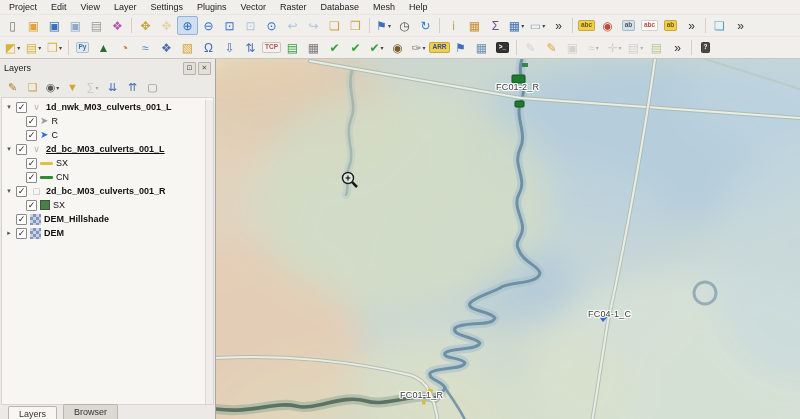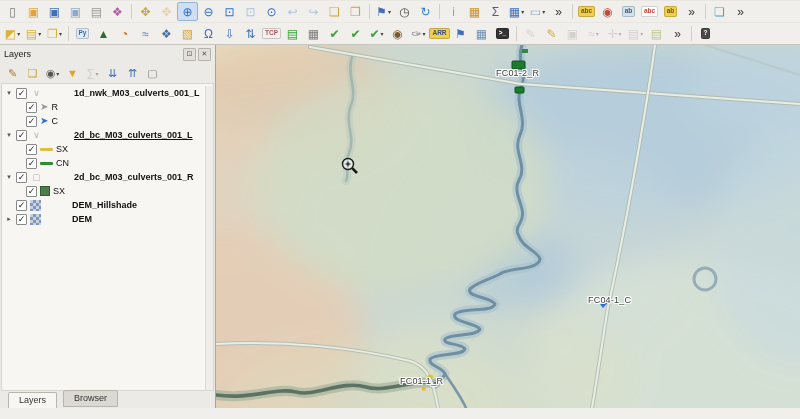--- a/index.html
+++ b/index.html
@@ -33,21 +33,21 @@
   .tree{flex:1;background:#f7f6f3;margin:0 1px;border:1px solid #d8d5d0;overflow:hidden;padding-top:2px;
         display:flex;}
   .tree-inner{flex:1;}
   .scrollcol{width:7px;background:#efede9;border-left:1px solid #ddd9d4;}
   .trow{display:flex;align-items:center;height:14px;font-size:9px;color:#111;gap:3px;padding-left:3px;}
   .trow.child{padding-left:24px;}
   .exp{width:8px;font-size:7px;color:#555;text-align:center;}
   .chk{box-sizing:border-box;width:11px;height:11px;border:1px solid #8a8a8a;background:#fff;font-size:9px;
        line-height:9px;text-align:center;color:#222;border-radius:1px;flex:0 0 auto;}
   .typ{width:13px;text-align:center;font-size:9px;color:#b3b3b3;}
-  .lbl{font-weight:bold;white-space:nowrap;margin-left:28px;}
+  .lbl{font-weight:bold;white-space:nowrap;}
   .lbl.ul{text-decoration:underline;}
   .clabel{white-space:nowrap;}
   .swatch-line{width:13px;height:3px;border-radius:1px;flex:0 0 auto;}
   .swatch-fill{box-sizing:border-box;width:10px;height:10px;border:1px solid #2f5f2f;flex:0 0 auto;}
   .arrow{font-size:10px;line-height:1;}
   .checker{width:11px;height:11px;flex:0 0 auto;
      background-image:linear-gradient(45deg,#7e96c0 25%,transparent 25%,transparent 75%,#7e96c0 75%),
                       linear-gradient(45deg,#7e96c0 25%,#ccd2dc 25%,#ccd2dc 75%,#7e96c0 75%);
      background-size:6px 6px;background-position:0 0,3px 3px;}
   .tabs{display:flex;align-items:flex-end;height:17px;padding-left:8px;gap:6px;font-size:9px;color:#333;background:#eceae6;}
@@ -59,20 +59,33 @@
   .map svg{position:absolute;left:0;top:0;}
   .maplabel{position:absolute;font-size:9px;color:#3b3b3b;letter-spacing:.2px;white-space:nowrap;
      text-shadow:1px 0 0 #fff,-1px 0 0 #fff,0 1px 0 #fff,0 -1px 0 #fff,
                  1px 1px 0 #fff,-1px -1px 0 #fff,1px -1px 0 #fff,-1px 1px 0 #fff;}
 </style>
 </head>
 <body>
 
 <div class="app">
 
+  <div class="menubar">
+      <span class="menu-item">Project</span>
+      <span class="menu-item">Edit</span>
+      <span class="menu-item">View</span>
+      <span class="menu-item">Layer</span>
+      <span class="menu-item">Settings</span>
+      <span class="menu-item">Plugins</span>
+      <span class="menu-item">Vector</span>
+      <span class="menu-item">Raster</span>
+      <span class="menu-item">Database</span>
+      <span class="menu-item">Mesh</span>
+      <span class="menu-item">Help</span>
+    </div>
 
   <div class="toolbar">
       <span class="tbtn">
         <span class="g" style="color: rgb(119, 119, 119);">▯</span>
       </span>
       <span class="tbtn">
         <span class="g" style="color: rgb(227, 163, 58);">▣</span>
       </span>
       <span class="tbtn">
         <span class="g" style="color: rgb(63, 111, 184);">▣</span>

